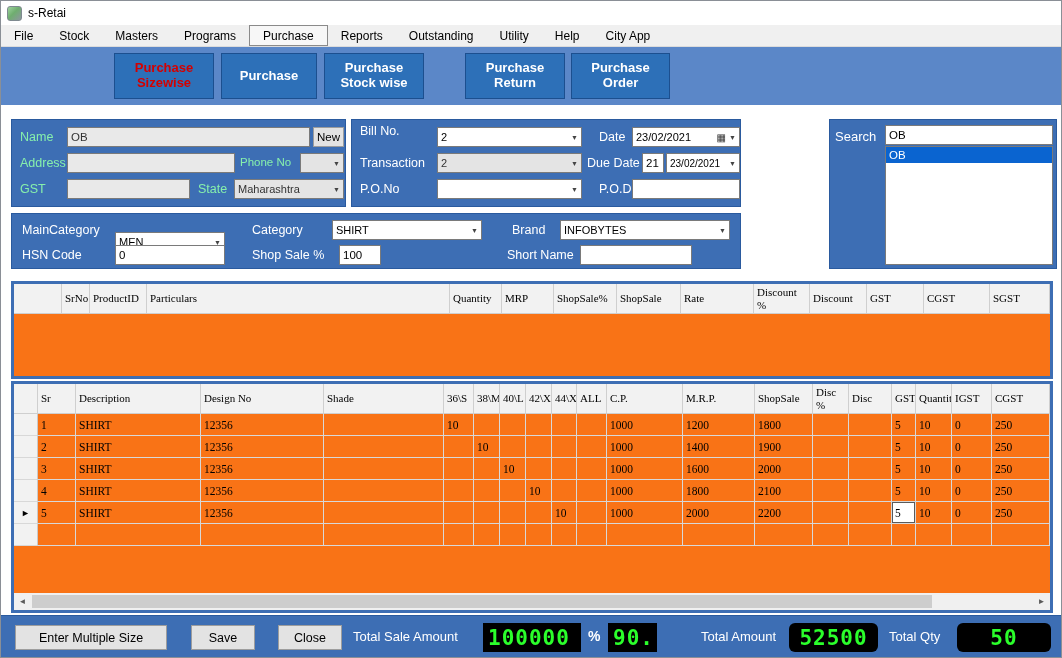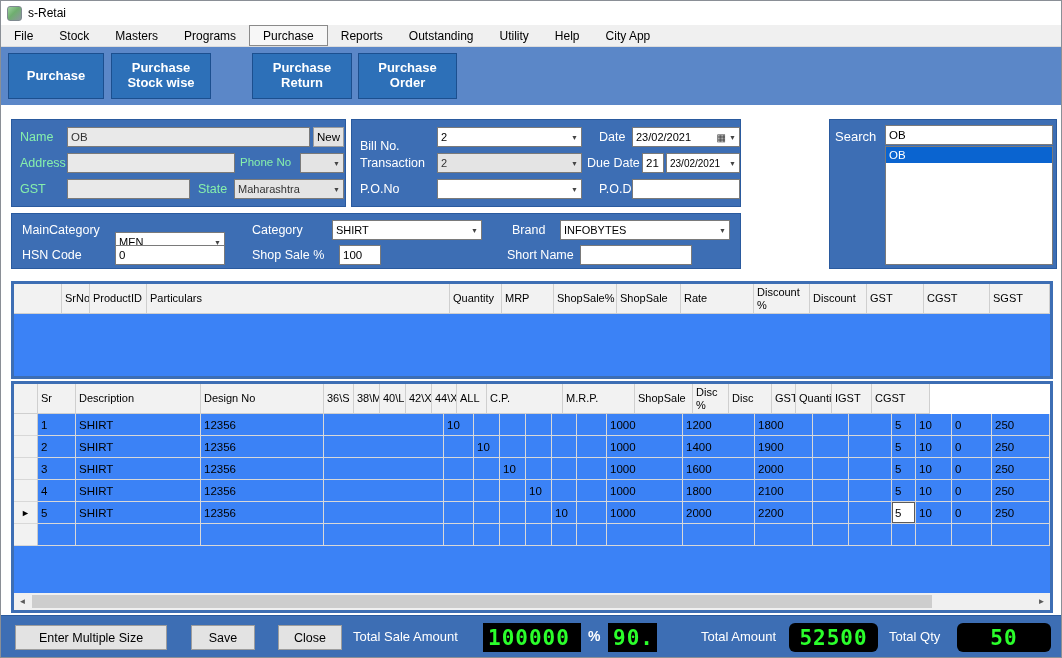--- a/index.html
+++ b/index.html
@@ -51,21 +51,21 @@
 
   .btn { position:absolute; background:#e3e3e3; border:1px solid #9d9d9d; color:#000;
          font-size:11.5px; display:flex; align-items:center; justify-content:center; }
 
   
   .listbox { position:absolute; background:#fff; border:1px solid #7a7a7a; overflow:hidden; }
   .list-item { height:16px; font-size:11.5px; padding:0 3px; display:flex; align-items:center; color:#000; }
   .list-item.sel { background:var(--selection-blue,#0a64d0); color:#fff; }
 
   
-  .gridbox { position:absolute; background:#3b82f6; border:3px solid var(--panel-blue,#3d6eb4); }
+  .gridbox { position:absolute; background:#f97316; border:3px solid var(--panel-blue,#3d6eb4);font-family:Liberation Serif, serif; }
   .ghead { display:flex; height:30px; background:#fff; }
   .hc { background:#f2f2f2; border-right:1px solid #cfcfcf; border-bottom:1px solid #cfcfcf;
         font-size:11px; color:#000; padding:1px 3px; display:flex; align-items:center;
         overflow:hidden; white-space:normal; line-height:1.1; flex:none; }
   .grow { display:flex; height:22px; }
   .cell { border-right:1px solid #d8d8d8; border-bottom:1px solid #d8d8d8; font-size:11.5px;
           padding:0 3px; overflow:hidden; white-space:nowrap; display:flex; align-items:center;
           color:#000; flex:none; }
   .cell.selc { background:#f2f2f2; border-right:1px solid #c9c9c9; justify-content:center; }
   .cell.ptr { font-size:9px; color:#000; }
@@ -107,20 +107,21 @@
       <div class="menu-item">Programs</div>
       <div class="menu-item selected">Purchase</div>
       <div class="menu-item">Reports</div>
       <div class="menu-item">Outstanding</div>
       <div class="menu-item">Utility</div>
       <div class="menu-item">Help</div>
       <div class="menu-item">City App</div>
     </div>
 
   <div class="toolbar">
+      <div class="tbtn tbtn0 red">Purchase Sizewise</div>
       <div class="tbtn tbtn1">Purchase</div>
       <div class="tbtn tbtn2">Purchase Stock wise</div>
       <div class="tbtn tbtn3">Purchase Return</div>
       <div class="tbtn tbtn4">Purchase Order</div>
     </div>
 
   <div class="panel" style="left:10px;top:118px;width:335px;height:88px">
     <span class="plbl gray" style="left:8px;top:10px">Name</span>
     <input class="tb dis" style="left: 55px; top: 7px; width: 243px;" value="OB">
     <div class="btn" style="left:301px;top:7px;width:31px;height:20px">New</div>
@@ -136,21 +137,21 @@
     <span class="plbl gray" style="left:8px;top:62px">GST</span>
     <input class="tb dis" style="left: 55px; top: 59px; width: 123px;" value="">
     <span class="plbl gray" style="left:186px;top:62px">State</span>
     <div class="combo dis" style="left:222px;top:59px;width:110px">
       <span class="cval">Maharashtra</span>
       <span class="carr">▼</span>
     </div>
   </div>
 
   <div class="panel" style="left:350px;top:118px;width:390px;height:88px">
-    <span class="plbl" style="left:8px;top:19px">Bill No.</span>
+    <span class="plbl" style="left:8px;top:4px">Bill No.</span>
     <div class="combo" style="left:85px;top:7px;width:145px">
       <span class="cval">2</span>
       <span class="carr">▼</span>
     </div>
     <span class="plbl" style="left:247px;top:10px">Date</span>
     <div class="combo" style="left:280px;top:7px;width:108px">
       <span class="cval">23/02/2021</span>
       <span class="cal">▦</span>
       <span class="carr">▼</span>
     </div>
@@ -227,20 +228,21 @@
         <div class="hc" style="width: 60px;">SGST</div>
       </div>
   </div>
 
   <div class="gridbox" style="left:10px;top:380px;width:1042px;height:232px">
     <div class="ghead" id="g2head">
         <div class="hc" style="width: 24px;"></div>
         <div class="hc" style="width: 38px;">Sr</div>
         <div class="hc" style="width: 125px;">Description</div>
         <div class="hc" style="width: 123px;">Design No</div>
+        <div class="hc" style="width: 120px;">Shade</div>
         <div class="hc" style="width: 30px;">36\S</div>
         <div class="hc" style="width: 26px;">38\M</div>
         <div class="hc" style="width: 26px;">40\L</div>
         <div class="hc" style="width: 26px;">42\XL</div>
         <div class="hc" style="width: 25px;">44\XXL</div>
         <div class="hc" style="width: 30px;">ALL</div>
         <div class="hc" style="width: 76px;">C.P.</div>
         <div class="hc" style="width: 72px;">M.R.P.</div>
         <div class="hc" style="width: 58px;">ShopSale</div>
         <div class="hc" style="width: 36px;">Disc %</div>

